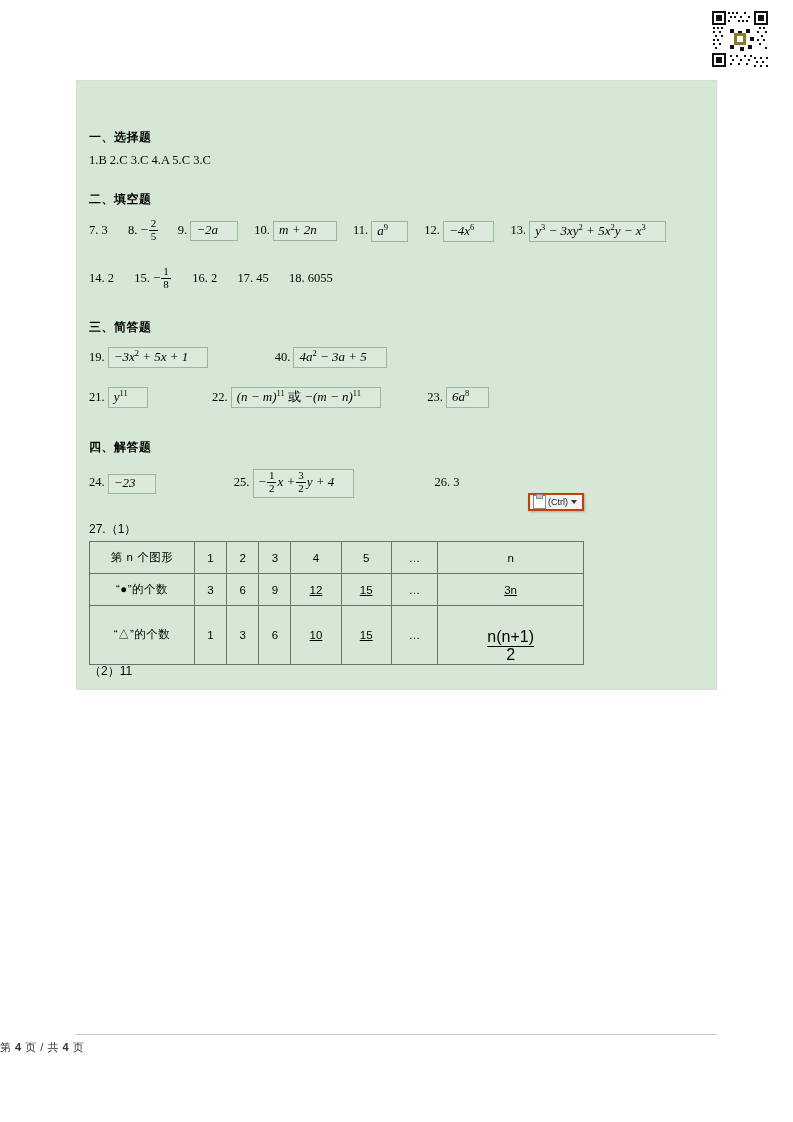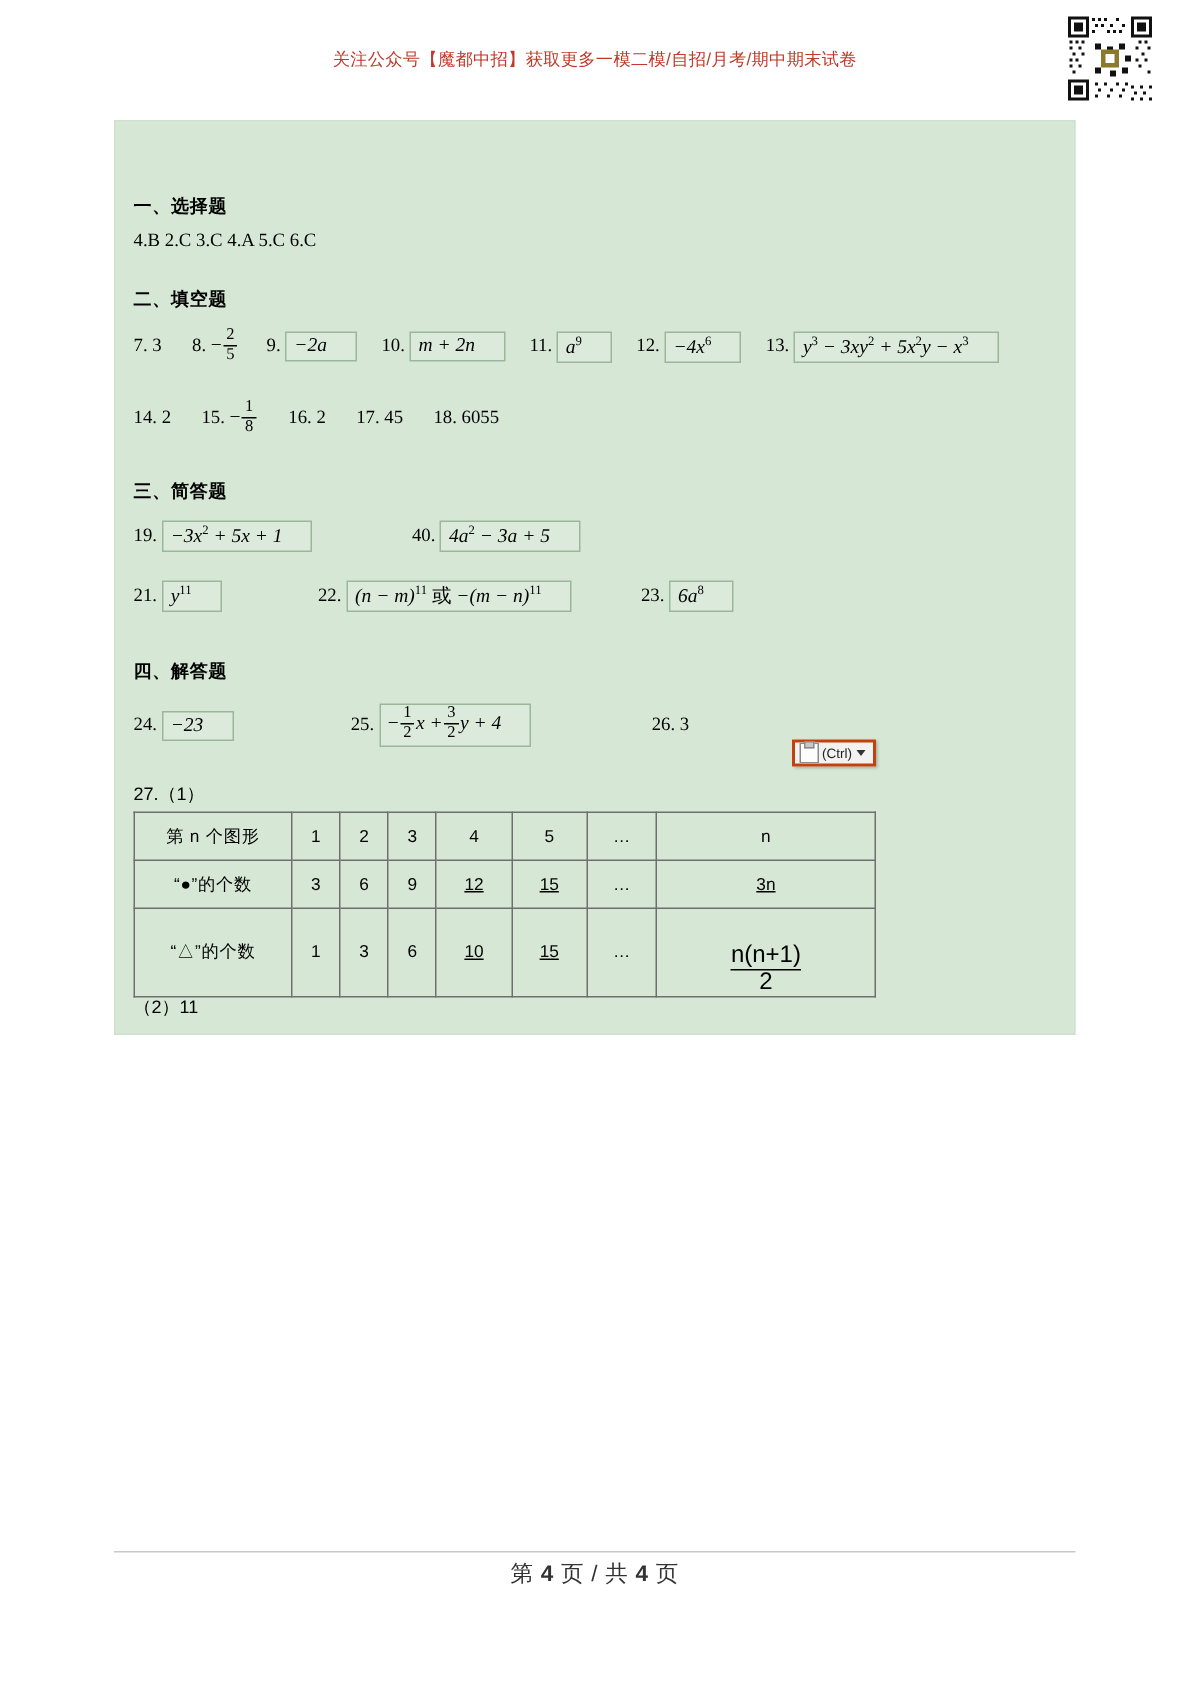--- a/index.html
+++ b/index.html
@@ -197,41 +197,40 @@
     font-size: 16px;
     margin-top: 23px;
   }
   .fr-inline .n { display:block; }
   .fr-inline .d { display:block; border-top: 1px solid #000; }
 
   .footer {
     position: absolute;
     left: 0; top: 1040px;
     width: 793px;
-    text-align: center;
-    font-family: "Liberation Sans", sans-serif;
-    font-size: 15px;
+    text-align: left;
+    font-family: "Liberation Sans", sans-serif;
+    font-size: 11px;
     color: #333;
     letter-spacing: .5px;
   }
   .footer .rule {
     position: absolute;
     left: 76px; top: -6px;
     width: 641px;
     border-top: 1px solid #c9c9c9;
   }
   .footer b { font-weight: bold; }
 </style>
 </head>
 <body>
 
 <div class="page">
 
   <div class="banner">
-    <div class="banner-text">关注公众号【魔都中招】获取更多一模二模/自招/月考/期中期末试卷</div>
     <div class="qr">
       <svg width="60" height="60" viewBox="0 0 60 60" aria-hidden="true">
         <rect x="0" y="0" width="60" height="60" fill="#ffffff"></rect>
         <g fill="#111111">
 
           <rect x="2" y="2" width="14" height="14"></rect>
           <rect x="4" y="4" width="10" height="10" fill="#ffffff"></rect>
           <rect x="6" y="6" width="6" height="6"></rect>
           <rect x="44" y="2" width="14" height="14"></rect>
           <rect x="46" y="4" width="10" height="10" fill="#ffffff"></rect>
@@ -310,21 +309,21 @@
       </svg>
     </div>
   </div>
 
   <div class="tiny-mark">..</div>
 
   <div class="answer-body">
 
 
     <div class="section-head" style="left:12px; top:48px;">一、选择题</div>
-    <div class="line" style="left:12px; top:72px;">4.B   2.C   3.C   4.A   5.C   6.C</div>
+    <div class="line" style="left:12px; top:72px;">1.B   2.C   3.C   4.A   5.C   3.C</div>
 
     <div class="section-head" style="left:12px; top:110px;">二、填空题</div>
 
     <div class="line" style="left:12px; top:138px;">
       <span class="mono-label">7. 3</span>
       <span style="display:inline-block;width:14px"></span>
       <span class="mono-label">8.</span>
       <span class="math">
         <span class="up">−</span><span class="frac"><span class="num">2</span><span class="den">5</span></span>
       </span>

